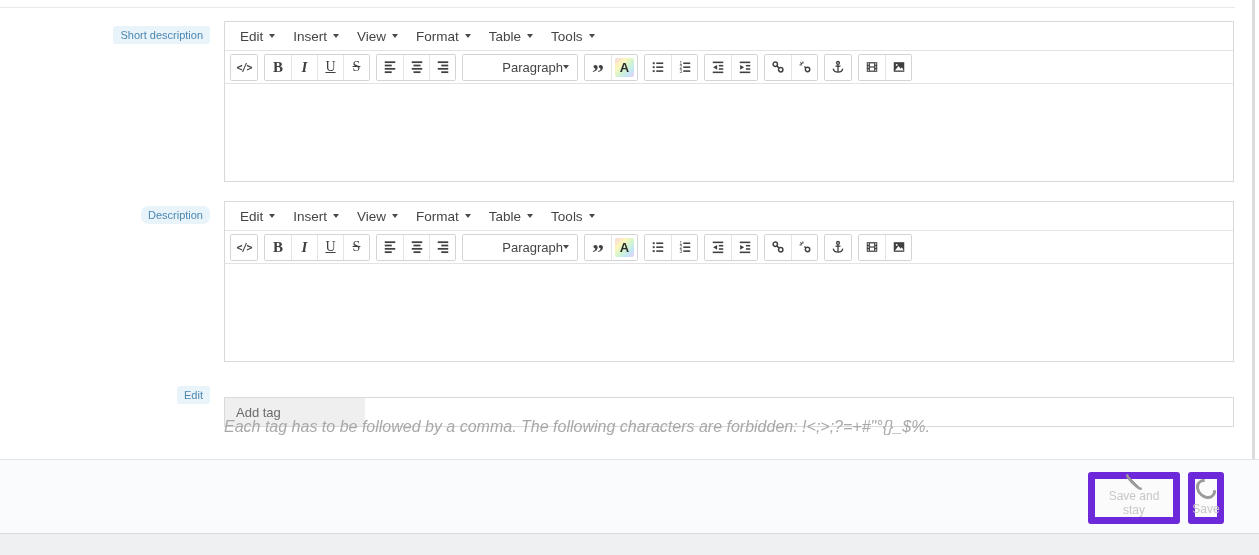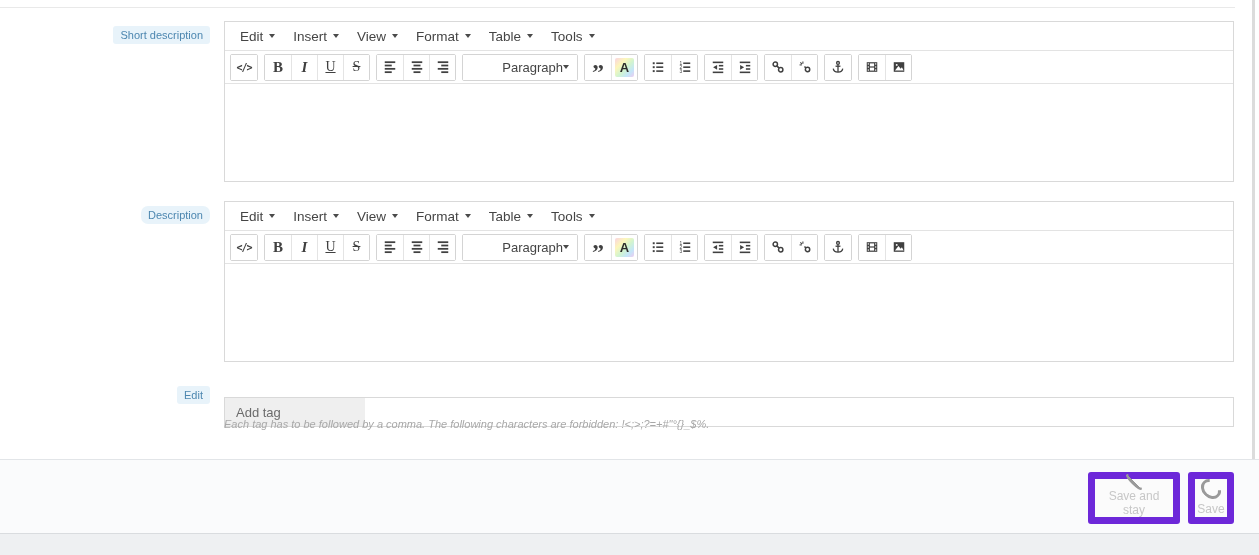--- a/index.html
+++ b/index.html
@@ -41,30 +41,30 @@
   .g-a{font-weight:700;font-size:13px;color:#2b2b2b;width:19px;height:19px;border-radius:2px;
     display:flex;align-items:center;justify-content:center;
     background:linear-gradient(135deg,#f9d3e0 0%,#fdf6bb 30%,#d2f4cf 55%,#c3e6f9 78%,#edccf0 100%);}
   .content{position:absolute;top:62px;left:0;right:0;bottom:0;background:#fff;}
 
   
   .tags-box{position:absolute;left:224px;top:381px;width:1010px;height:30px;border:1px solid #d9d9d9;background:#fff;box-sizing:border-box;display:flex;margin-top:16px;}
   .tags-box input{width:140px;height:100%;border:none;outline:none;background:#efefef;
     padding:0 11px;font-size:13px;color:#555;font-family:"Liberation Sans",sans-serif;box-sizing:border-box;}
   .tags-box input::placeholder{color:#6b6b6b;opacity:1;}
-  .tags-help{position:absolute;left:224px;top:418px;font-size:11px;font-style:italic;color:#a8a8a8;}
+  .tags-help{position:absolute;left:224px;top:418px;font-size:16px;font-style:italic;color:#a8a8a8;}
 
   
   .footer-band{position:absolute;top:459px;left:0;width:1259px;height:74px;background:#fafbfc;border-top:1px solid #e2e5e8;box-sizing:border-box;}
   .bottom-band{position:absolute;top:533px;left:0;width:1259px;height:22px;background:#eef0f2;border-top:1px solid #d9dcdf;box-sizing:border-box;}
   .save-btn{position:absolute;top:472px;height:52px;background:#fbfbfb;border:7px solid #6d28d9;border-radius:3px;
     display:flex;flex-direction:column;align-items:center;justify-content:center;gap:4px;
     color:#c7c7c7;font-size:12px;font-family:"Liberation Sans",sans-serif;cursor:pointer;box-sizing:border-box;}
   #btn-save-stay{left:1088px;width:92px;}
-  #btn-save{left:1188px;width:46px;}
+  #btn-save{left:1188px;width:36px;}
   .spinner{width:16px;height:16px;border:3px solid #9a9a9a;border-top-color:transparent;border-radius:50%;transform:rotate(45deg);}
   .icon-svg{display:block;}
 </style>
 </head>
 <body>
 
 <div class="top-line"></div>
 <div class="right-line"></div>
 
 <span class="field-label" id="label-short">Short description</span>

